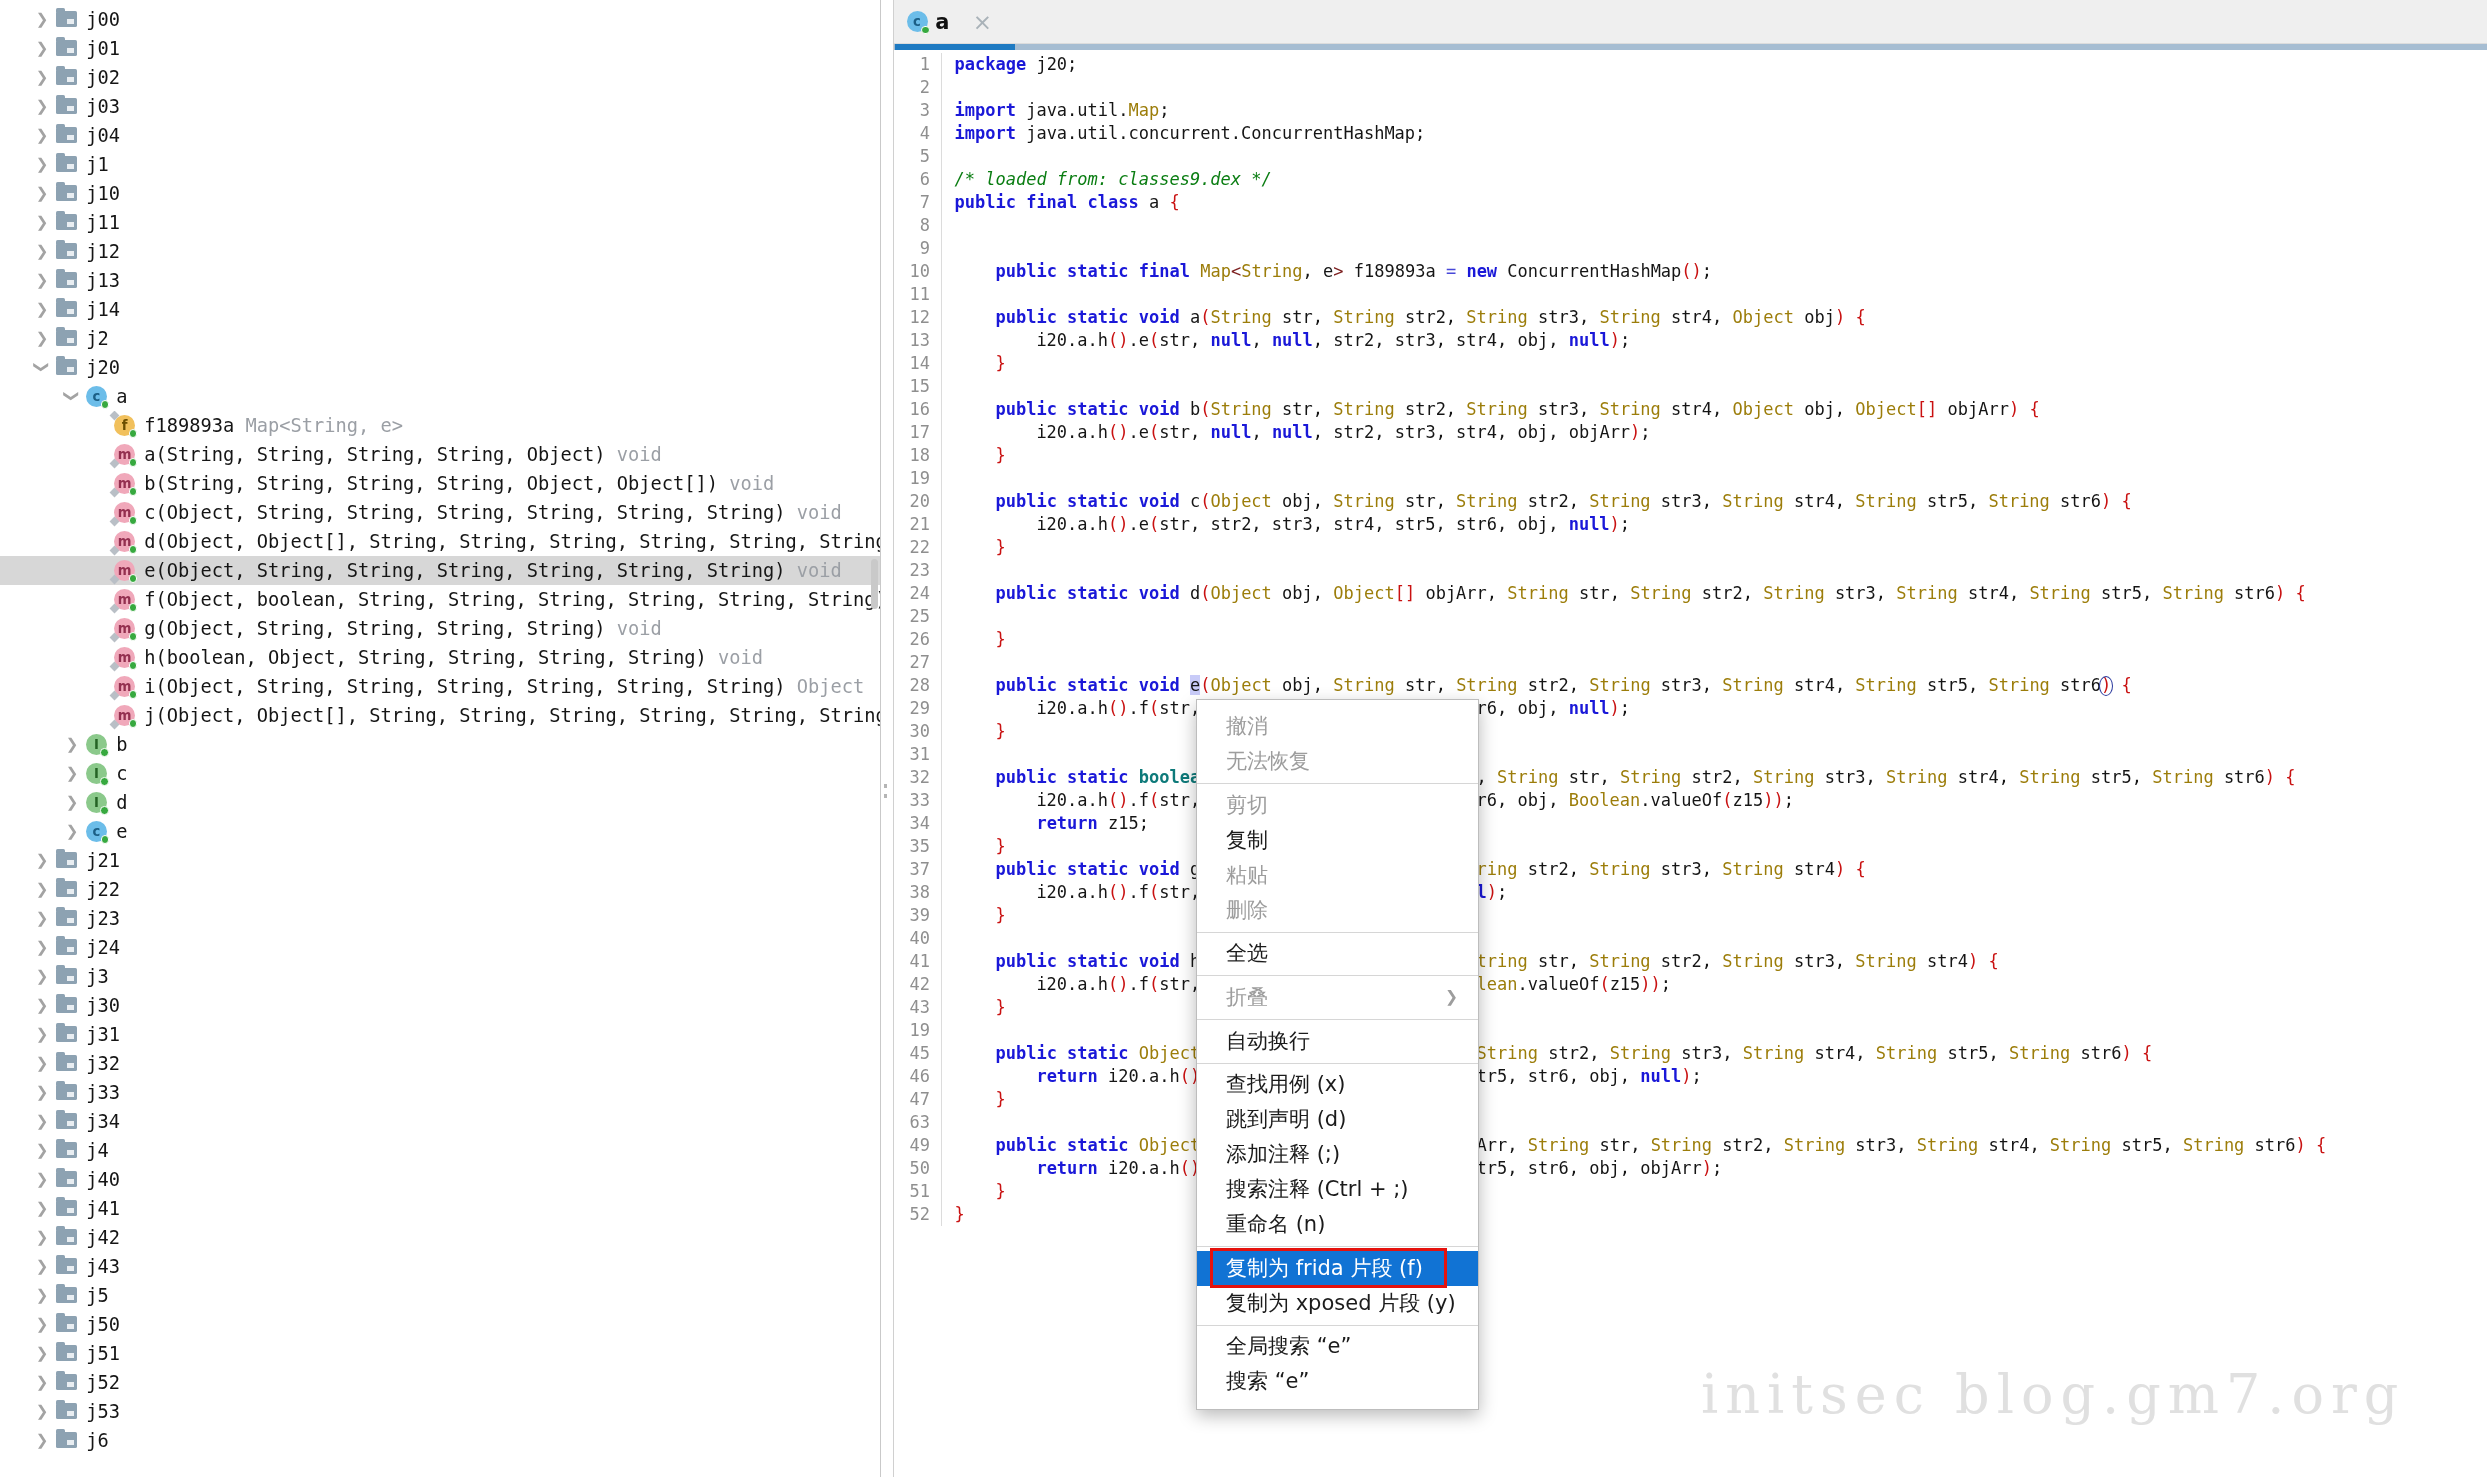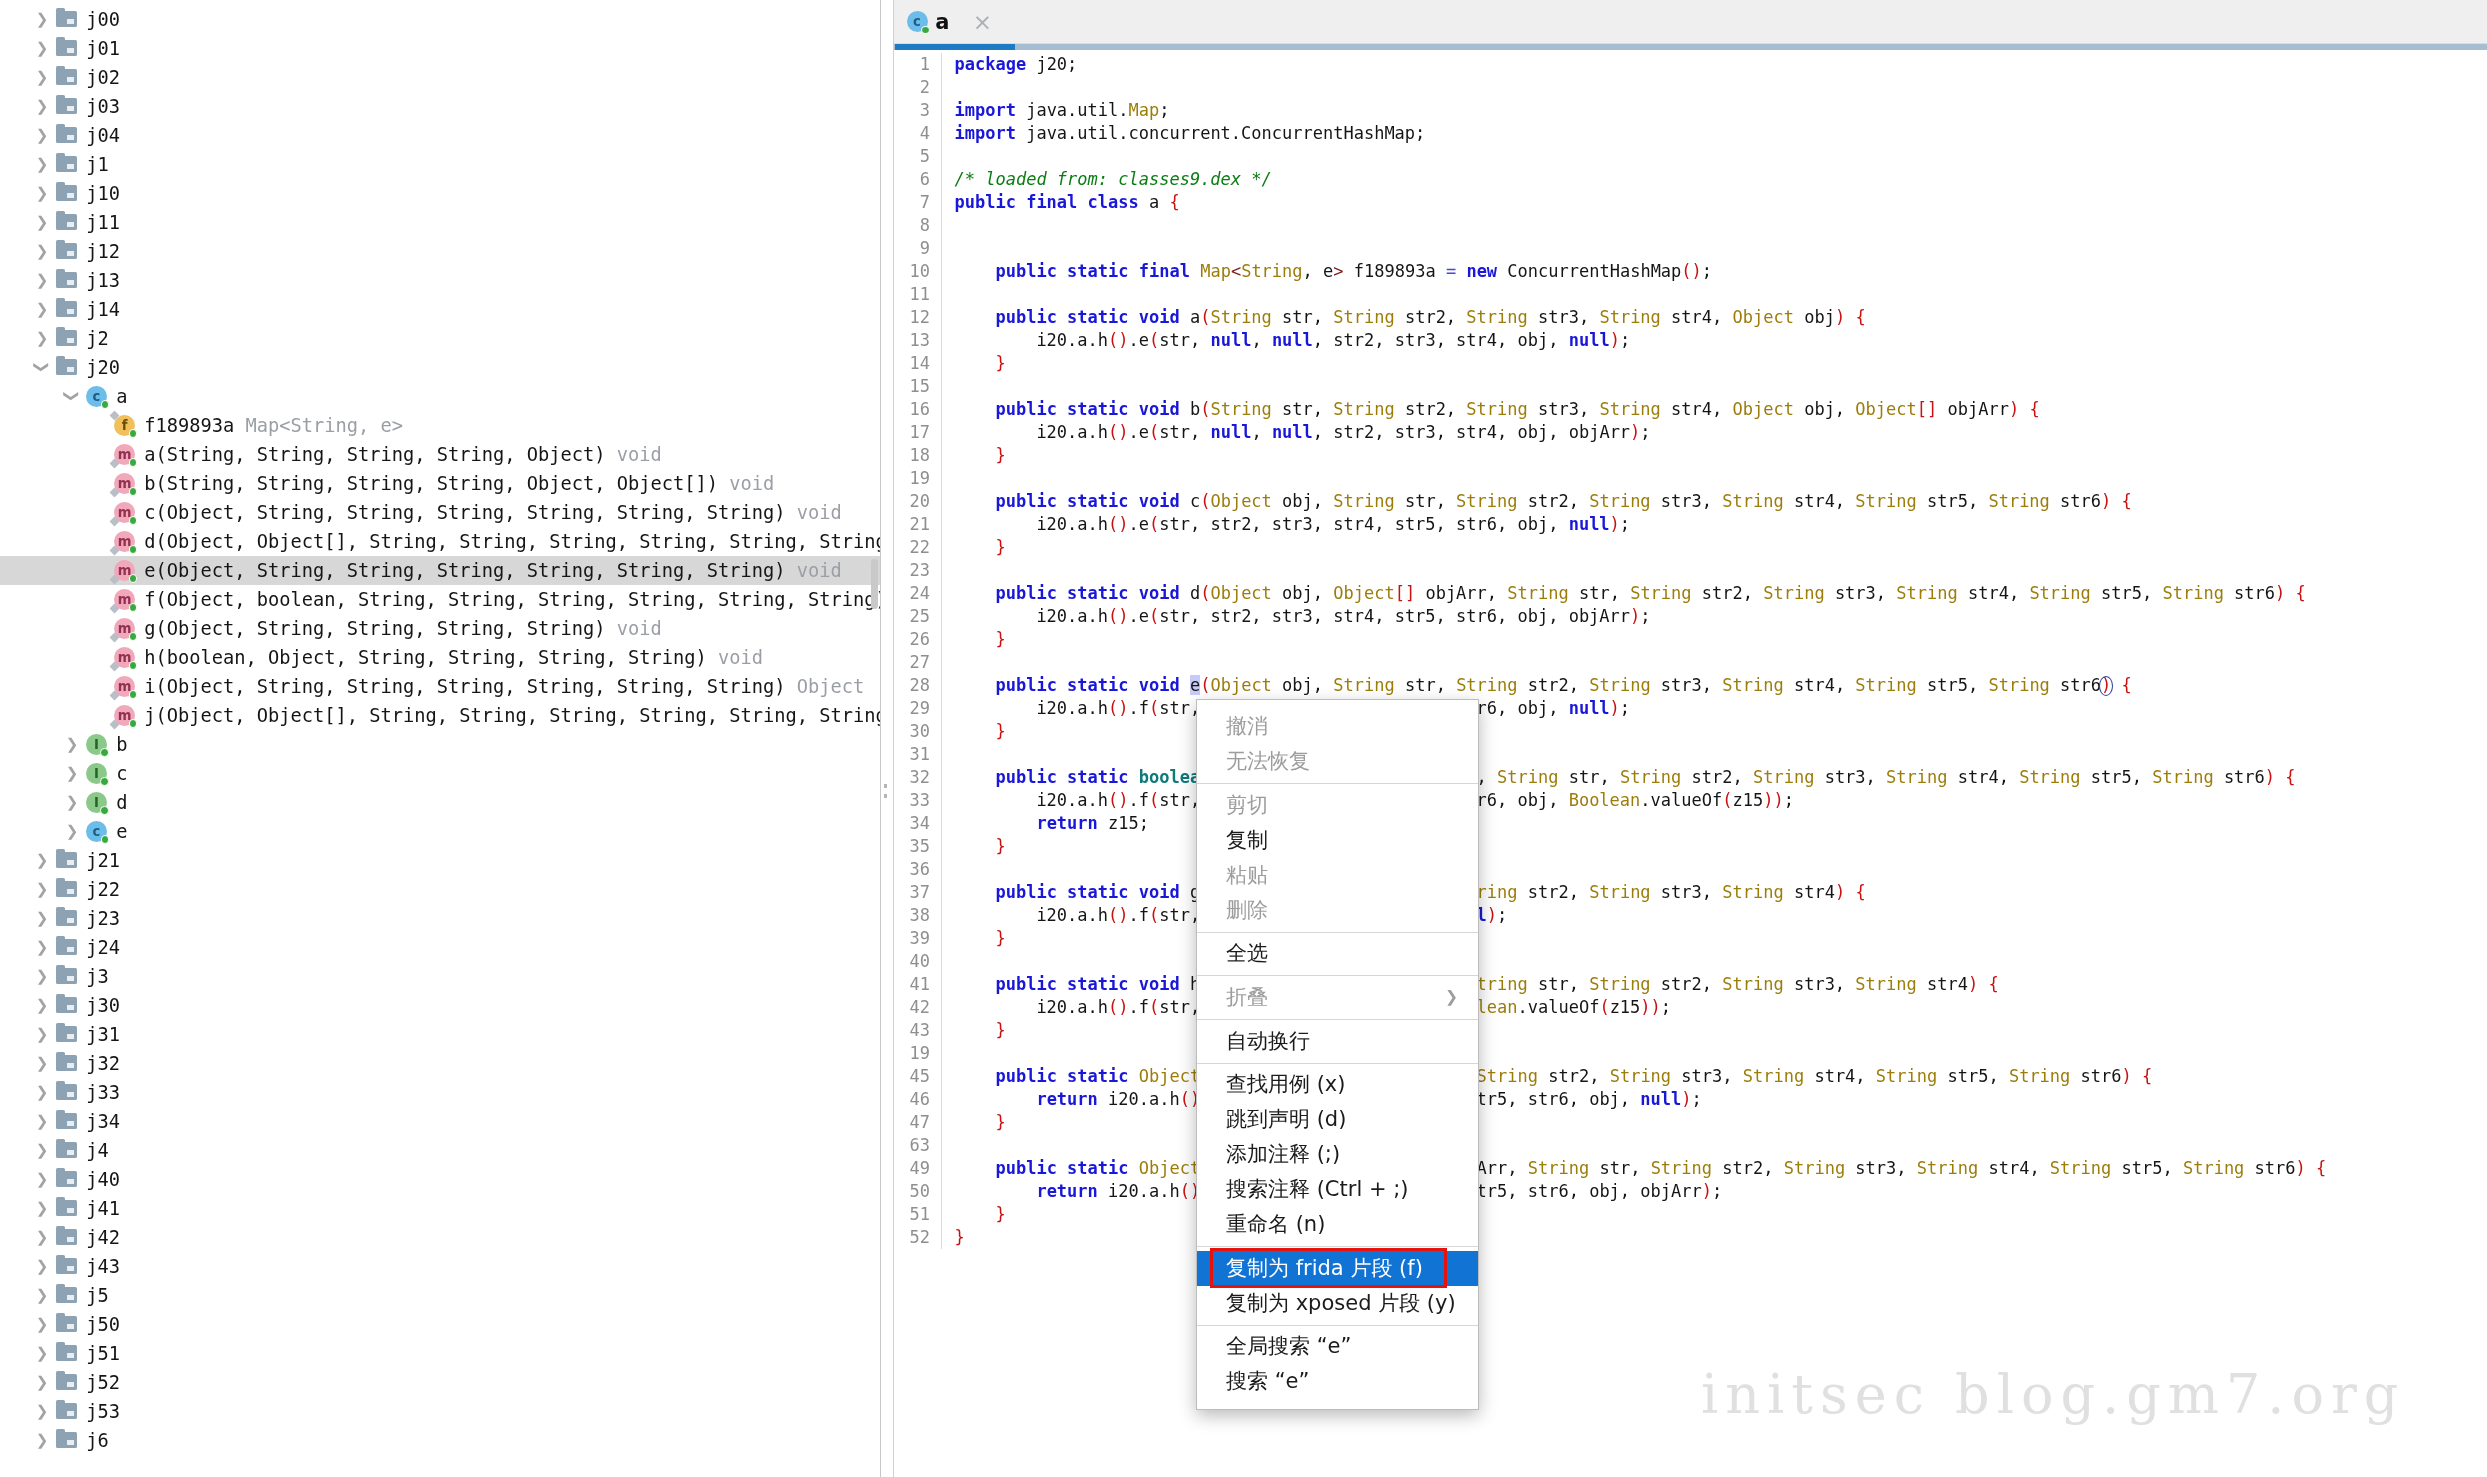--- a/index.html
+++ b/index.html
@@ -189,32 +189,31 @@
       <div class="line"><span class="ln">15</span><span class="lc"></span></div>
       <div class="line"><span class="ln">16</span><span class="lc"><span class="t-d">    </span><span class="t-k">public static void</span><span class="t-d"> b</span><span class="t-p">(</span><span class="t-t">String</span><span class="t-d"> str, </span><span class="t-t">String</span><span class="t-d"> str2, </span><span class="t-t">String</span><span class="t-d"> str3, </span><span class="t-t">String</span><span class="t-d"> str4, </span><span class="t-t">Object</span><span class="t-d"> obj, </span><span class="t-t">Object</span><span class="t-p">[]</span><span class="t-d"> objArr</span><span class="t-p">)</span><span class="t-d"> </span><span class="t-p">{</span></span></div>
       <div class="line"><span class="ln">17</span><span class="lc"><span class="t-d">        i20.a.h</span><span class="t-p">()</span><span class="t-d">.e</span><span class="t-p">(</span><span class="t-d">str, </span><span class="t-k">null</span><span class="t-d">, </span><span class="t-k">null</span><span class="t-d">, str2, str3, str4, obj, objArr</span><span class="t-p">)</span><span class="t-d">;</span></span></div>
       <div class="line"><span class="ln">18</span><span class="lc"><span class="t-d">    </span><span class="t-p">}</span></span></div>
       <div class="line"><span class="ln">19</span><span class="lc"></span></div>
       <div class="line"><span class="ln">20</span><span class="lc"><span class="t-d">    </span><span class="t-k">public static void</span><span class="t-d"> c</span><span class="t-p">(</span><span class="t-t">Object</span><span class="t-d"> obj, </span><span class="t-t">String</span><span class="t-d"> str, </span><span class="t-t">String</span><span class="t-d"> str2, </span><span class="t-t">String</span><span class="t-d"> str3, </span><span class="t-t">String</span><span class="t-d"> str4, </span><span class="t-t">String</span><span class="t-d"> str5, </span><span class="t-t">String</span><span class="t-d"> str6</span><span class="t-p">)</span><span class="t-d"> </span><span class="t-p">{</span></span></div>
       <div class="line"><span class="ln">21</span><span class="lc"><span class="t-d">        i20.a.h</span><span class="t-p">()</span><span class="t-d">.e</span><span class="t-p">(</span><span class="t-d">str, str2, str3, str4, str5, str6, obj, </span><span class="t-k">null</span><span class="t-p">)</span><span class="t-d">;</span></span></div>
       <div class="line"><span class="ln">22</span><span class="lc"><span class="t-d">    </span><span class="t-p">}</span></span></div>
       <div class="line"><span class="ln">23</span><span class="lc"></span></div>
       <div class="line"><span class="ln">24</span><span class="lc"><span class="t-d">    </span><span class="t-k">public static void</span><span class="t-d"> d</span><span class="t-p">(</span><span class="t-t">Object</span><span class="t-d"> obj, </span><span class="t-t">Object</span><span class="t-p">[]</span><span class="t-d"> objArr, </span><span class="t-t">String</span><span class="t-d"> str, </span><span class="t-t">String</span><span class="t-d"> str2, </span><span class="t-t">String</span><span class="t-d"> str3, </span><span class="t-t">String</span><span class="t-d"> str4, </span><span class="t-t">String</span><span class="t-d"> str5, </span><span class="t-t">String</span><span class="t-d"> str6</span><span class="t-p">)</span><span class="t-d"> </span><span class="t-p">{</span></span></div>
-      <div class="line"><span class="ln">25</span><span class="lc"><span class="t-d">        i20.a.h</span><span class="t-p">()</span><span class="t-d">.e</span><span class="t-p">(</span><span class="t-d">str, str2, str3, str4, str5, str6, obj, objArr</span><span class="t-p">)</span><span class="t-d">;</span></span></div>
+      <div class="line"><span class="ln">25</span></div>
       <div class="line"><span class="ln">26</span><span class="lc"><span class="t-d">    </span><span class="t-p">}</span></span></div>
       <div class="line"><span class="ln">27</span><span class="lc"></span></div>
       <div class="line"><span class="ln">28</span><span class="lc"><span class="t-d">    </span><span class="t-k">public static void</span><span class="t-d"> </span><span class="t-sel">e</span><span class="t-p">(</span><span class="t-t">Object</span><span class="t-d"> obj, </span><span class="t-t">String</span><span class="t-d"> str, </span><span class="t-t">String</span><span class="t-d"> str2, </span><span class="t-t">String</span><span class="t-d"> str3, </span><span class="t-t">String</span><span class="t-d"> str4, </span><span class="t-t">String</span><span class="t-d"> str5, </span><span class="t-t">String</span><span class="t-d"> str6</span><span class="t-pm">)</span><span class="t-d"> </span><span class="t-p">{</span></span></div>
       <div class="line"><span class="ln">29</span><span class="lc"><span class="t-d">        i20.a.h</span><span class="t-p">()</span><span class="t-d">.f</span><span class="t-p">(</span><span class="t-d">str, str2, str3, str4, str5, str6, obj, </span><span class="t-k">null</span><span class="t-p">)</span><span class="t-d">;</span></span></div>
       <div class="line"><span class="ln">30</span><span class="lc"><span class="t-d">    </span><span class="t-p">}</span></span></div>
       <div class="line"><span class="ln">31</span><span class="lc"></span></div>
       <div class="line"><span class="ln">32</span><span class="lc"><span class="t-d">    </span><span class="t-k">public static </span><span class="t-b">boolean</span><span class="t-d"> f</span><span class="t-p">(</span><span class="t-t">Object</span><span class="t-d"> obj, </span><span class="t-b">boolean</span><span class="t-d"> z15, </span><span class="t-t">String</span><span class="t-d"> str, </span><span class="t-t">String</span><span class="t-d"> str2, </span><span class="t-t">String</span><span class="t-d"> str3, </span><span class="t-t">String</span><span class="t-d"> str4, </span><span class="t-t">String</span><span class="t-d"> str5, </span><span class="t-t">String</span><span class="t-d"> str6</span><span class="t-p">)</span><span class="t-d"> </span><span class="t-p">{</span></span></div>
       <div class="line"><span class="ln">33</span><span class="lc"><span class="t-d">        i20.a.h</span><span class="t-p">()</span><span class="t-d">.f</span><span class="t-p">(</span><span class="t-d">str, str2, str3, str4, str5, str6, obj, </span><span class="t-t">Boolean</span><span class="t-d">.valueOf</span><span class="t-p">(</span><span class="t-d">z15</span><span class="t-p">))</span><span class="t-d">;</span></span></div>
       <div class="line"><span class="ln">34</span><span class="lc"><span class="t-d">        </span><span class="t-k">return</span><span class="t-d"> z15;</span></span></div>
       <div class="line"><span class="ln">35</span><span class="lc"><span class="t-d">    </span><span class="t-p">}</span></span></div>
-      <div class="line"><span class="ln">36</span><span class="lc"></span></div>
       <div class="line"><span class="ln">37</span><span class="lc"><span class="t-d">    </span><span class="t-k">public static void</span><span class="t-d"> g</span><span class="t-p">(</span><span class="t-t">Object</span><span class="t-d"> obj, </span><span class="t-t">String</span><span class="t-d"> str, </span><span class="t-t">String</span><span class="t-d"> str2, </span><span class="t-t">String</span><span class="t-d"> str3, </span><span class="t-t">String</span><span class="t-d"> str4</span><span class="t-p">)</span><span class="t-d"> </span><span class="t-p">{</span></span></div>
       <div class="line"><span class="ln">38</span><span class="lc"><span class="t-d">        i20.a.h</span><span class="t-p">()</span><span class="t-d">.f</span><span class="t-p">(</span><span class="t-d">str, str2, str3, str4, obj, </span><span class="t-k">null</span><span class="t-p">)</span><span class="t-d">;</span></span></div>
       <div class="line"><span class="ln">39</span><span class="lc"><span class="t-d">    </span><span class="t-p">}</span></span></div>
       <div class="line"><span class="ln">40</span><span class="lc"></span></div>
       <div class="line"><span class="ln">41</span><span class="lc"><span class="t-d">    </span><span class="t-k">public static void</span><span class="t-d"> h</span><span class="t-p">(</span><span class="t-b">boolean</span><span class="t-d"> z15, </span><span class="t-t">Object</span><span class="t-d"> obj, </span><span class="t-t">String</span><span class="t-d"> str, </span><span class="t-t">String</span><span class="t-d"> str2, </span><span class="t-t">String</span><span class="t-d"> str3, </span><span class="t-t">String</span><span class="t-d"> str4</span><span class="t-p">)</span><span class="t-d"> </span><span class="t-p">{</span></span></div>
       <div class="line"><span class="ln">42</span><span class="lc"><span class="t-d">        i20.a.h</span><span class="t-p">()</span><span class="t-d">.f</span><span class="t-p">(</span><span class="t-d">str, str2, str3, str4, obj, </span><span class="t-t">Boolean</span><span class="t-d">.valueOf</span><span class="t-p">(</span><span class="t-d">z15</span><span class="t-p">))</span><span class="t-d">;</span></span></div>
       <div class="line"><span class="ln">43</span><span class="lc"><span class="t-d">    </span><span class="t-p">}</span></span></div>
       <div class="line"><span class="ln">19</span><span class="lc"></span></div>
       <div class="line"><span class="ln">45</span><span class="lc"><span class="t-d">    </span><span class="t-k">public static </span><span class="t-t">Object</span><span class="t-d"> i</span><span class="t-p">(</span><span class="t-t">Object</span><span class="t-d"> obj, </span><span class="t-t">String</span><span class="t-d"> str, </span><span class="t-t">String</span><span class="t-d"> str2, </span><span class="t-t">String</span><span class="t-d"> str3, </span><span class="t-t">String</span><span class="t-d"> str4, </span><span class="t-t">String</span><span class="t-d"> str5, </span><span class="t-t">String</span><span class="t-d"> str6</span><span class="t-p">)</span><span class="t-d"> </span><span class="t-p">{</span></span></div>
       <div class="line"><span class="ln">46</span><span class="lc"><span class="t-d">        </span><span class="t-k">return</span><span class="t-d"> i20.a.h</span><span class="t-p">()</span><span class="t-d">.g</span><span class="t-p">(</span><span class="t-d">str, str2, str3, str4, str5, str6, obj, </span><span class="t-k">null</span><span class="t-p">)</span><span class="t-d">;</span></span></div>

